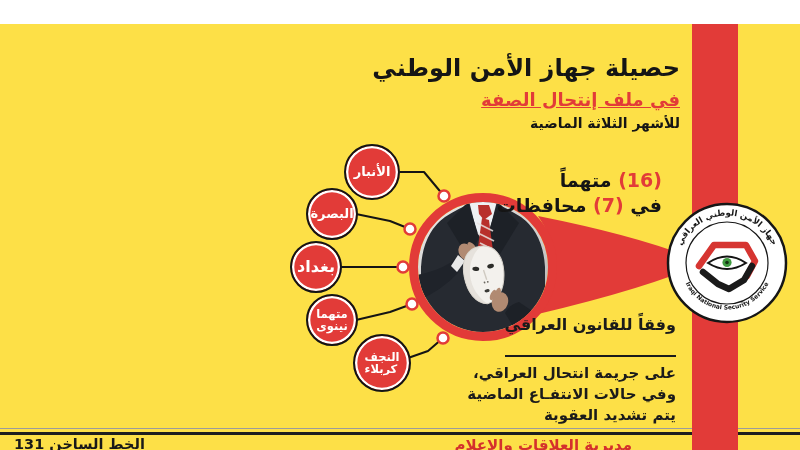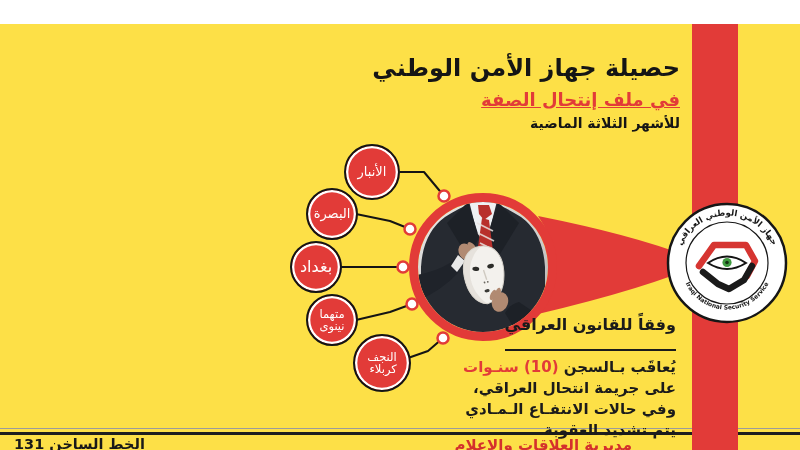--- a/index.html
+++ b/index.html
@@ -19,32 +19,32 @@
   #title-line1 { font-size:24px; font-weight:bold; color:#151515; white-space:nowrap; }
   #title-line2 { font-size:18px; font-weight:bold; color:#e23b38; white-space:nowrap; margin-top:7px;text-decoration:underline; }
   #title-line3 { font-size:14px; font-weight:bold; color:#151515; white-space:nowrap; margin-top:5px; }
   
   #stats-block { top:144px; right:138px; text-align:right; z-index:8; font-weight:bold; color:#151515; }
   #stats-block .line { font-size:19px; white-space:nowrap; line-height:25px; }
   .red { color:#e23b38; }
   .num { direction:ltr; unicode-bidi:embed; }
   
   #legal-block { top:291px; right:124px; text-align:right; z-index:8; color:#1b1b1b; }
-  #legal-heading { display:inline-block; font-size:16px; font-weight:bold; border-bottom:2px solid #1b1b1b; padding-bottom:15px; white-space:nowrap; }
+  #legal-heading { display:inline-block; font-size:16px; font-weight:bold; border-bottom:2px solid #1b1b1b; padding-bottom:21px; white-space:nowrap; }
   .legal-line { font-size:15px; font-weight:bold; white-space:nowrap; line-height:21px; }
   #legal-body { margin-top:6px; }
   
   #hotline { left:14px; top:412px; direction:rtl; font-size:14.5px; font-weight:bold; color:#191919; z-index:8; white-space:nowrap; }
   #directorate { right:168px; top:412px; font-size:15px; font-weight:bold; color:#d4302d; z-index:8; white-space:nowrap;text-align:center; }
   
   .prov-circle {
     position:absolute; border-radius:50%; background:#e23b38;
     border:2.5px solid #141414; box-shadow: inset 0 0 0 2.3px #ffffff;
     display:flex; align-items:center; justify-content:center;
-    color:#ffffff; font-weight:normal; text-align:right; z-index:6;
+    color:#ffffff; font-weight:bold; text-align:left; z-index:6;
   }
   .prov-label { white-space:pre-line; line-height:1.05; }
   svg { display:block; }
   .layer { position:absolute; left:0; top:0; }
 </style>
 </head>
 <body>
 
 <div id="canvas">
 
@@ -53,20 +53,29 @@
   <div id="rule-thin" class="abs"></div>
   <div id="rule-thick" class="abs"></div>
 
   <div id="title-block" class="abs">
     <div id="title-line1">حصيلة جهاز الأمن الوطني</div>
     <div id="title-line2">في ملف إنتحال الصفة</div>
     <div id="title-line3">للأشهر الثلاثة الماضية</div>
   </div>
 
   <div id="stats-block" class="abs">
+    <div class="line">
+      <span class="red num">(16)</span>
+      <span>متهماً</span>
+    </div>
+    <div class="line">
+      <span>في</span>
+      <span class="red num">(7)</span>
+      <span>محافظات</span>
+    </div>
   </div>
 
   <svg class="layer" width="800" height="450" style="z-index:2">
     <path d="M 538 192 Q 648 214 704 239 Q 648 264 538 290 Q 572 241 538 192 Z" fill="#e23b38"></path>
   </svg>
 
   <svg class="layer" width="800" height="450" style="z-index:3">
     <g fill="none" stroke="#141414" stroke-width="2" stroke-linejoin="round">
       <polyline points="400,148 424,148 444,172"></polyline>
       <polyline points="356,190 390,197 410,205"></polyline>
@@ -185,26 +194,22 @@
       <textPath href="#arcTop" startOffset="50%" text-anchor="middle">جهاز الأمن الوطني العراقي</textPath>
     </text>
     <text font-family="DejaVu Sans, sans-serif" font-size="6" font-weight="bold" fill="#161616">
       <textPath href="#arcBottom" startOffset="50%" text-anchor="middle">Iraqi National Security Service</textPath>
     </text>
   </svg>
 
   <div id="legal-block" class="abs">
     <div><span id="legal-heading">وفقاً للقانون العراقي</span></div>
     <div id="legal-body">
-      <div class="legal-line">
-        <span>يُعاقَب بـالسجن</span>
-        <span class="red">(10) سنـوات</span>
-      </div>
       <div class="legal-line">على جريمة انتحال العراقي،</div>
-      <div class="legal-line">وفي حالات الانتفـاع الـمـادي</div>
+      <div class="legal-line">وفي حالات الانتفـاع الماضية</div>
       <div class="legal-line">يتم تشديد العقوبة</div>
     </div>
   </div>
 
   <div id="hotline" class="abs">الخط الساخن 131</div>
   <div id="directorate" class="abs">مديرية العلاقات والاعلام</div>
 
 </div>
 
 </body></html>

